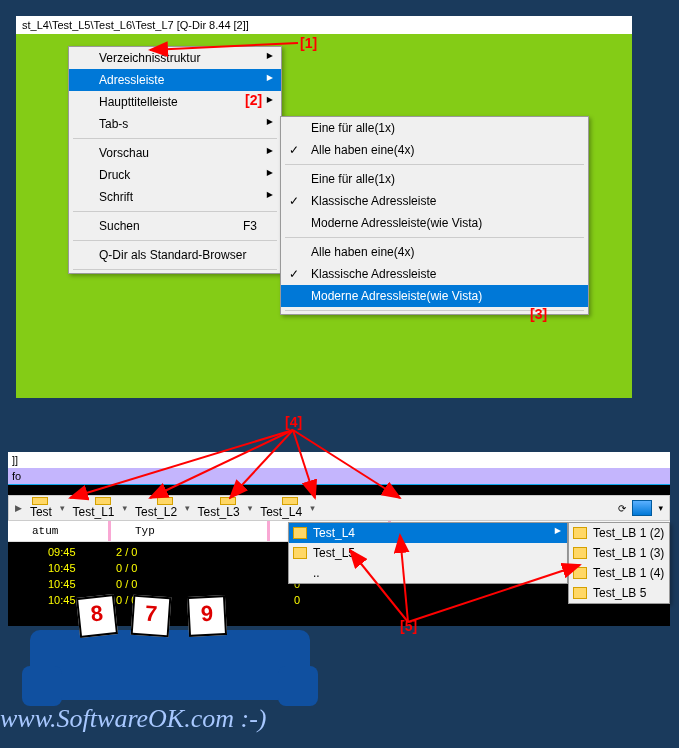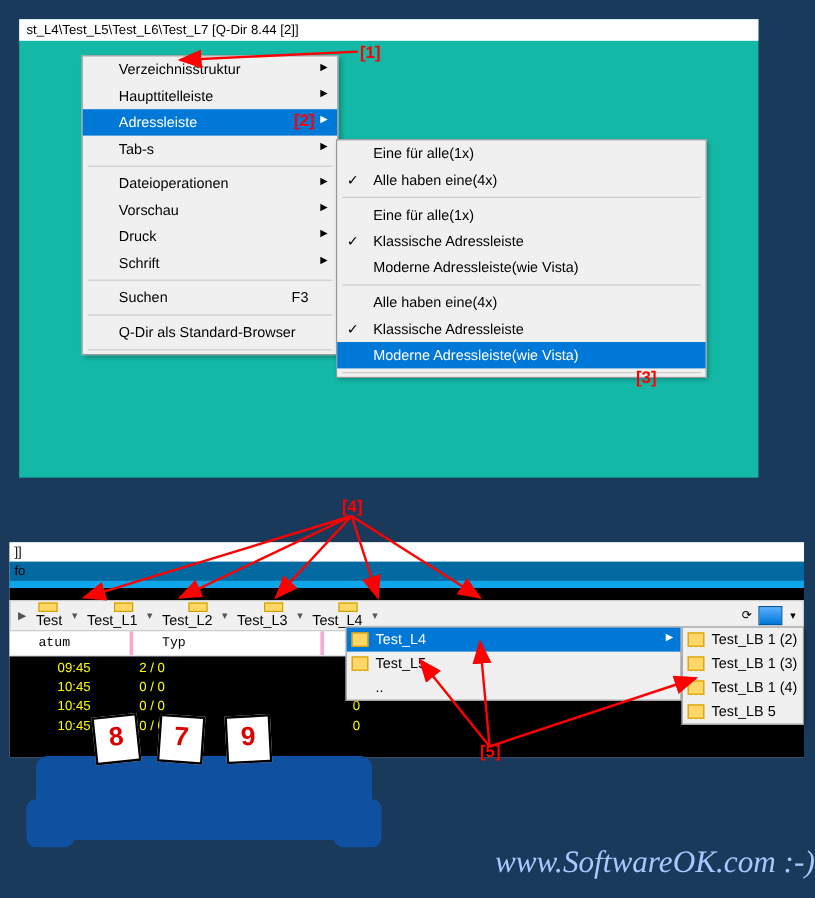--- a/index.html
+++ b/index.html
@@ -26,21 +26,21 @@
   z-index: 99;
   pointer-events: none;
 }
 
 .top-panel {
   position: absolute;
   top: 16px;
   left: 16px;
   width: 616px;
   height: 382px;
-  background: #14b8a6;
+  background: #84cc16;
 }
 .titlebar {
   background: #fff;
   padding: 3px 6px;
   font-size: 11px;
   color: #000;
 }
 .menubar {
   background: #fff;
   border-bottom: 1px solid #ddd;
@@ -116,24 +116,24 @@
   left: 8px;
   width: 662px;
   background: #fff;
 }
 .bp-title {
   background: #fff;
   padding: 2px 4px;
   font-size: 11px;
 }
 .bp-menu {
-  background: #0369a1;
+  background: #c4b5fd;
   padding: 2px 4px;
   font-size: 11px;
-  border-bottom: 6px solid #0ea5e9;
+  border-bottom: 1px solid #0ea5e9;
 }
 .breadcrumb-bar {
   background: #f0f0f0;
   border: 1px solid #ccc;
   display: flex;
   align-items: center;
   height: 24px;
   padding: 0 2px;
   position: relative;
 }
@@ -263,50 +263,47 @@
   color: #d00;
   text-align: center;
   line-height: 32px;
   z-index: 5;
 }
 .watermark {
   position: absolute;
   bottom: 14px;
   left: 0;
   width: 679px;
-  text-align: right;
+  text-align: left;
   font-size: 26px;
   font-style: italic;
   color: #a8c8ff;
   font-family: "Comic Sans MS", cursive;
 }
 </style>
 </head>
 <body>
 
 <div class="top-panel">
   <div class="titlebar">st_L4\Test_L5\Test_L6\Test_L7  [Q-Dir 8.44 [2]]</div>
 
   <div class="dropdown">
     <div class="dropdown-item has-sub">
         <span>Verzeichnisstruktur</span>
       </div>
-    <div class="dropdown-item has-sub">
-        <span>Haupttitelleiste</span>
-      </div>
     <div class="dropdown-item has-sub highlighted">
         <span>Adressleiste</span>
       </div>
     <div class="dropdown-item has-sub">
+        <span>Haupttitelleiste</span>
+      </div>
+    <div class="dropdown-item has-sub">
         <span>Tab-s</span>
       </div>
     <div class="dropdown-sep"></div>
-    <div class="dropdown-item has-sub">
-        <span>Dateioperationen</span>
-      </div>
     <div class="dropdown-item has-sub">
         <span>Vorschau</span>
       </div>
     <div class="dropdown-item has-sub">
         <span>Druck</span>
       </div>
     <div class="dropdown-item has-sub">
         <span>Schrift</span>
       </div>
     <div class="dropdown-sep"></div>

